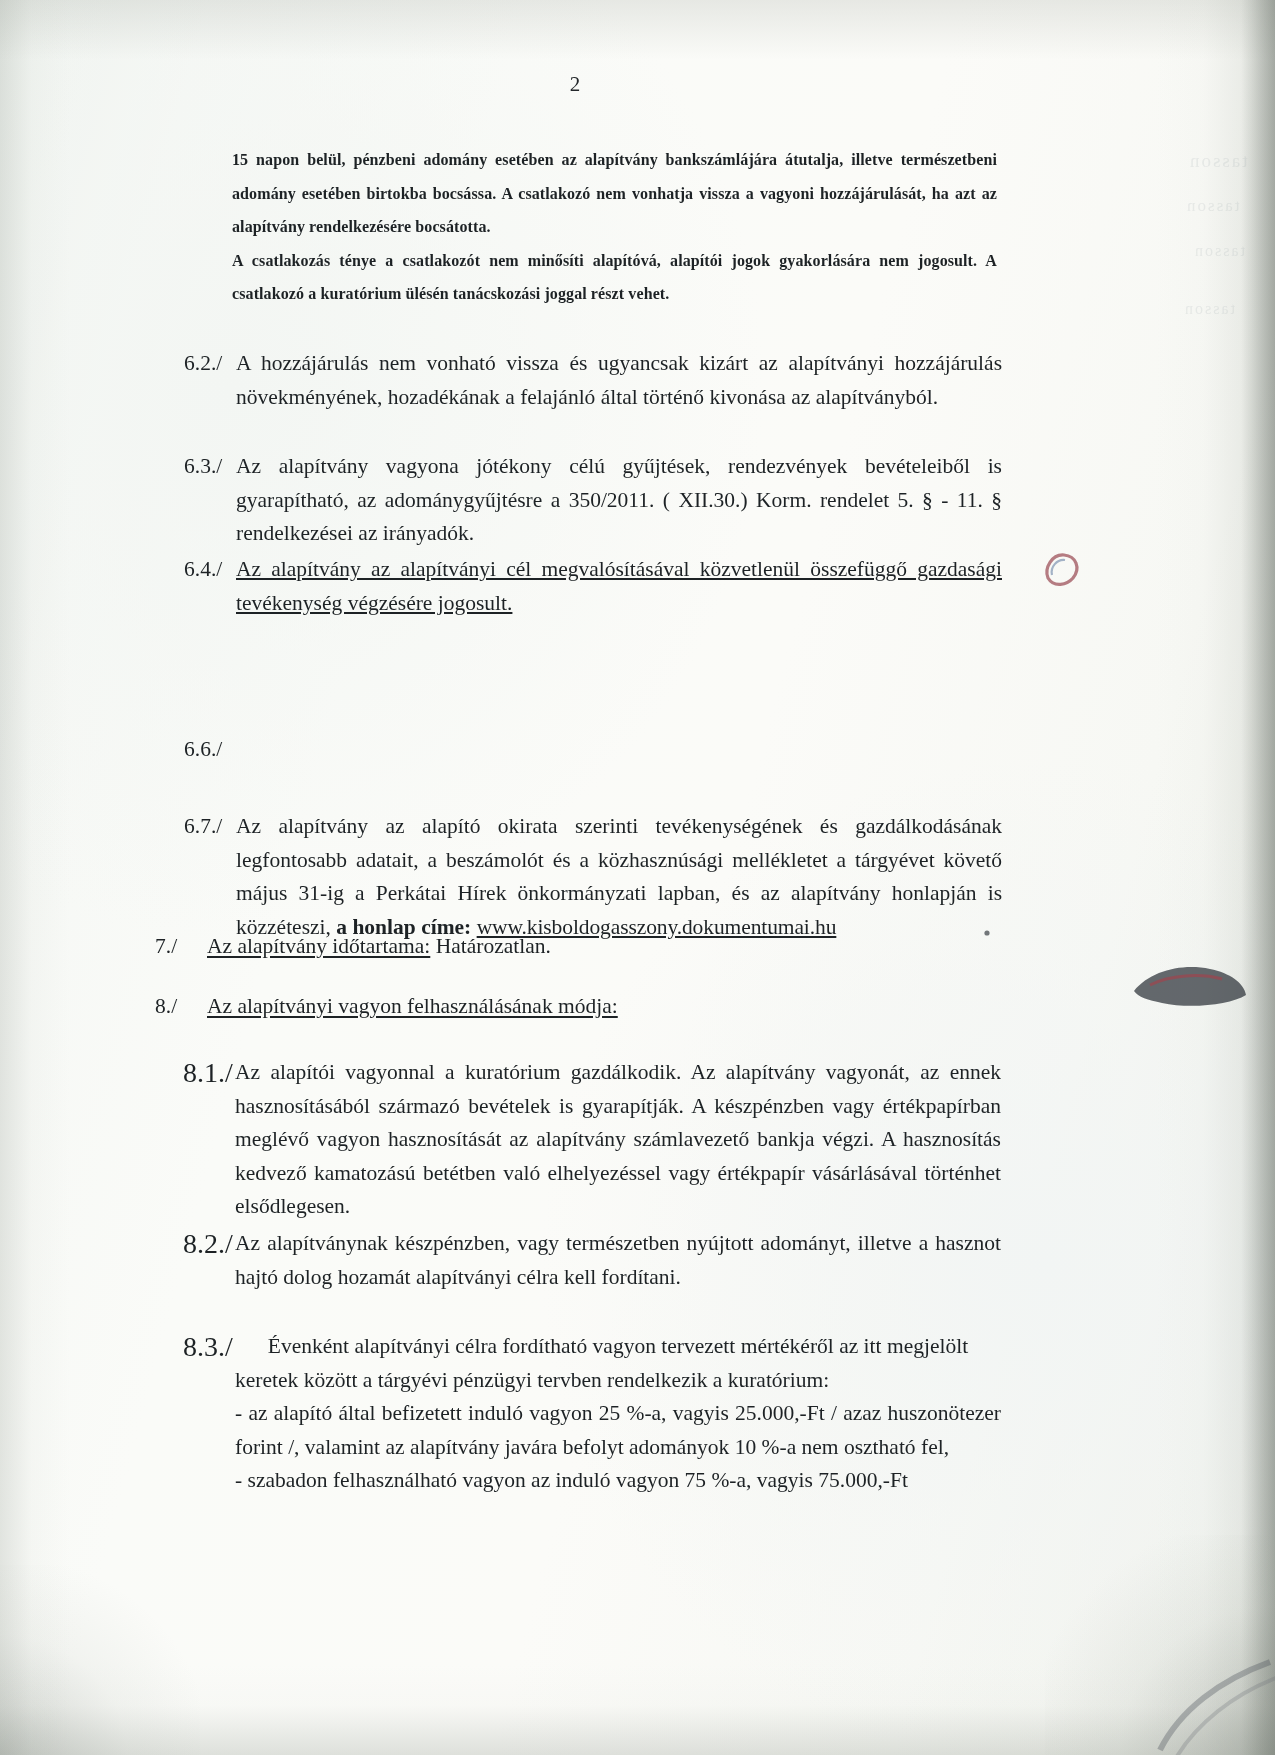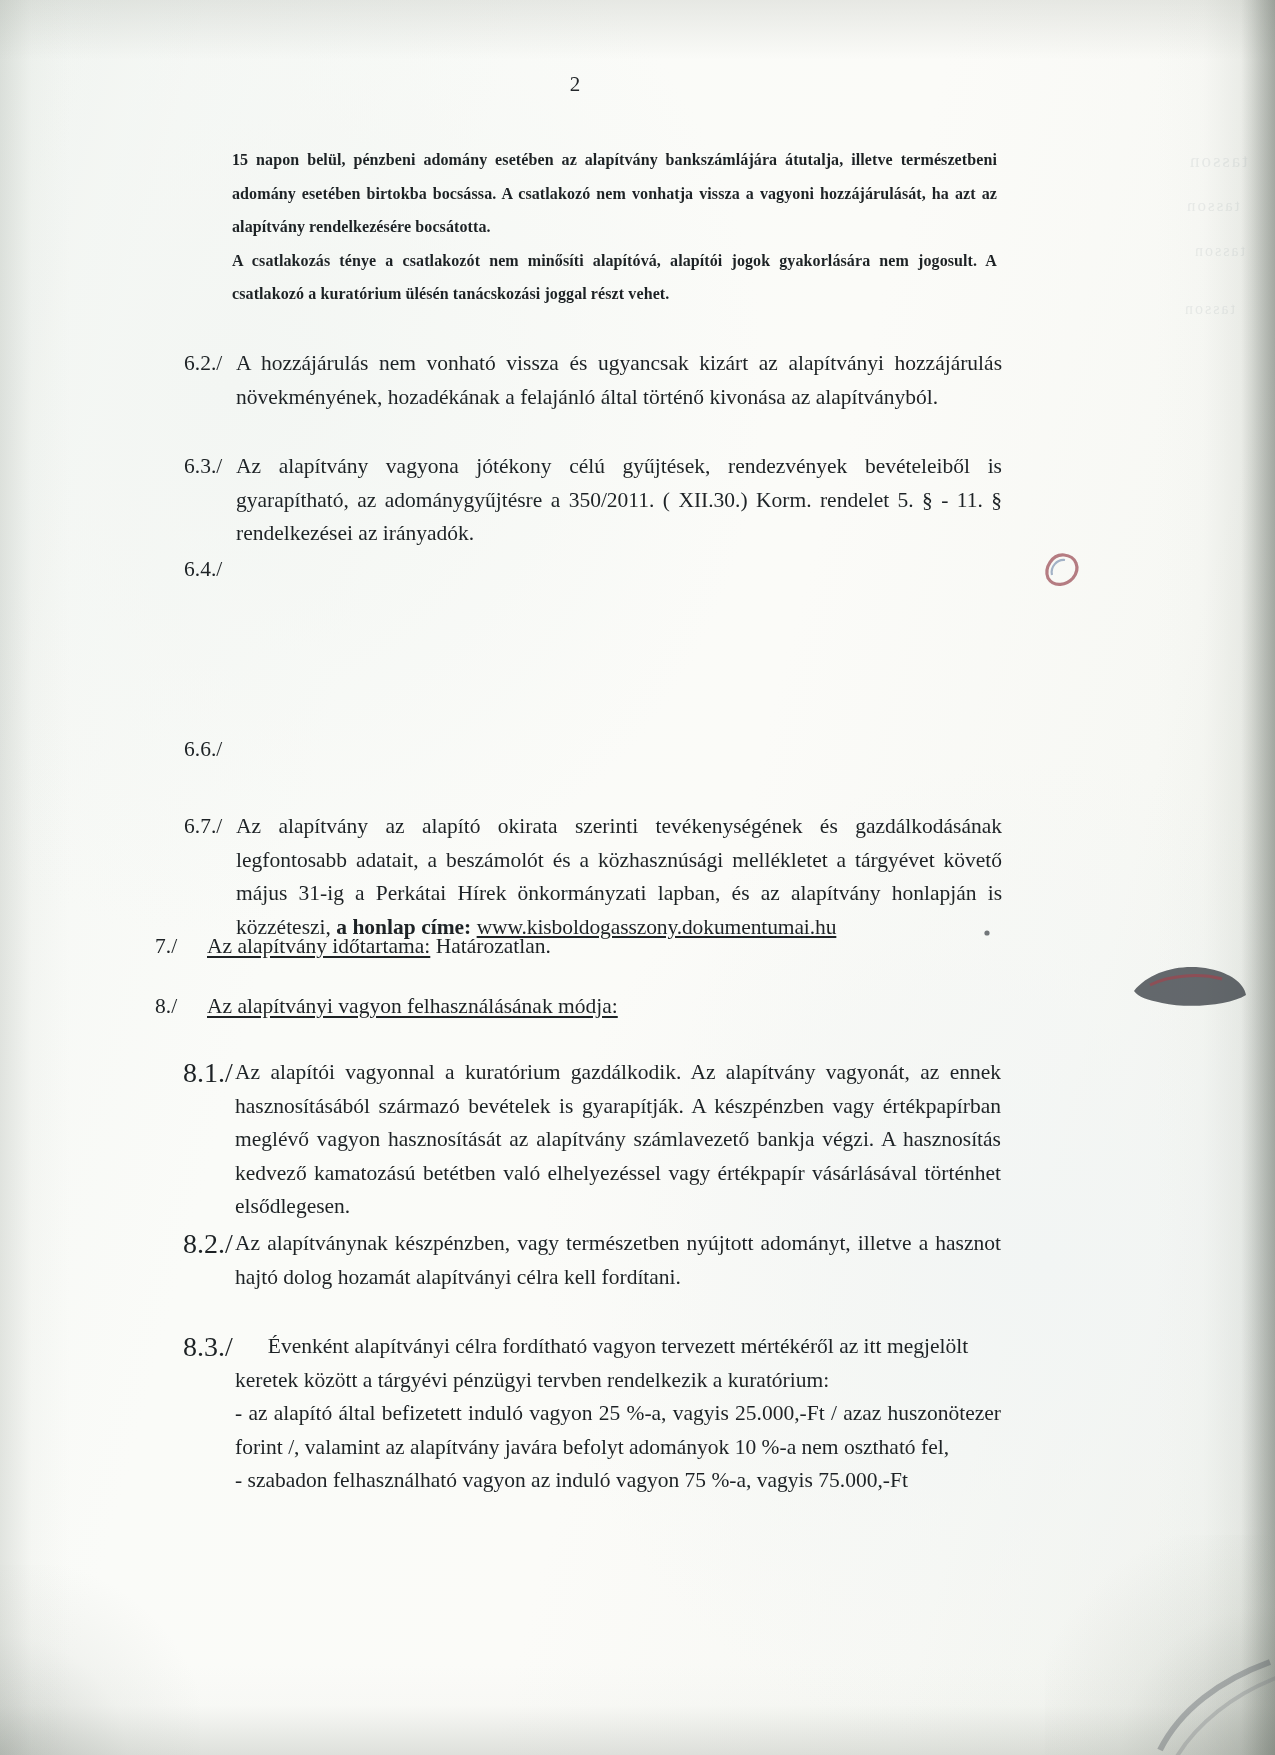--- a/index.html
+++ b/index.html
@@ -245,20 +245,21 @@
       <span>A hozzájárulás nem vonható vissza és ugyancsak kizárt az alapítványi hozzájárulás növekményének, hozadékának a felajánló által történő kivonása az alapítványból.</span>
     </div>
 
     <div class="clause" style="top:450px;">
       <span class="marker">6.3./</span>
       <span>Az alapítvány vagyona jótékony célú gyűjtések, rendezvények bevételeiből is gyarapítható, az adománygyűjtésre a 350/2011. ( XII.30.) Korm. rendelet 5. § - 11. § rendelkezései az irányadók.</span>
     </div>
 
     <div class="clause" style="top:553px;text-decoration:underline;">
       <span class="marker">6.4./</span>
+      <span>Az alapítvány az alapítványi cél megvalósításával közvetlenül összefüggő gazdasági tevékenység végzésére jogosult.</span>
     </div>
 
 
     <div class="clause" style="top:733px;">
       <span class="marker">6.6./</span>
     </div>
 
     <div class="clause" style="top:810px;">
       <span class="marker">6.7./</span>
       <span>Az alapítvány az alapító okirata szerinti tevékenységének és gazdálkodásának legfontosabb adatait, a beszámolót és a közhasznúsági mellékletet a tárgyévet követő május 31-ig a Perkátai Hírek önkormányzati lapban, és az alapítvány honlapján is közzéteszi, </span><span class="b">a honlap címe: </span><span class="url">www.kisboldogasszony.dokumentumai.hu</span>

